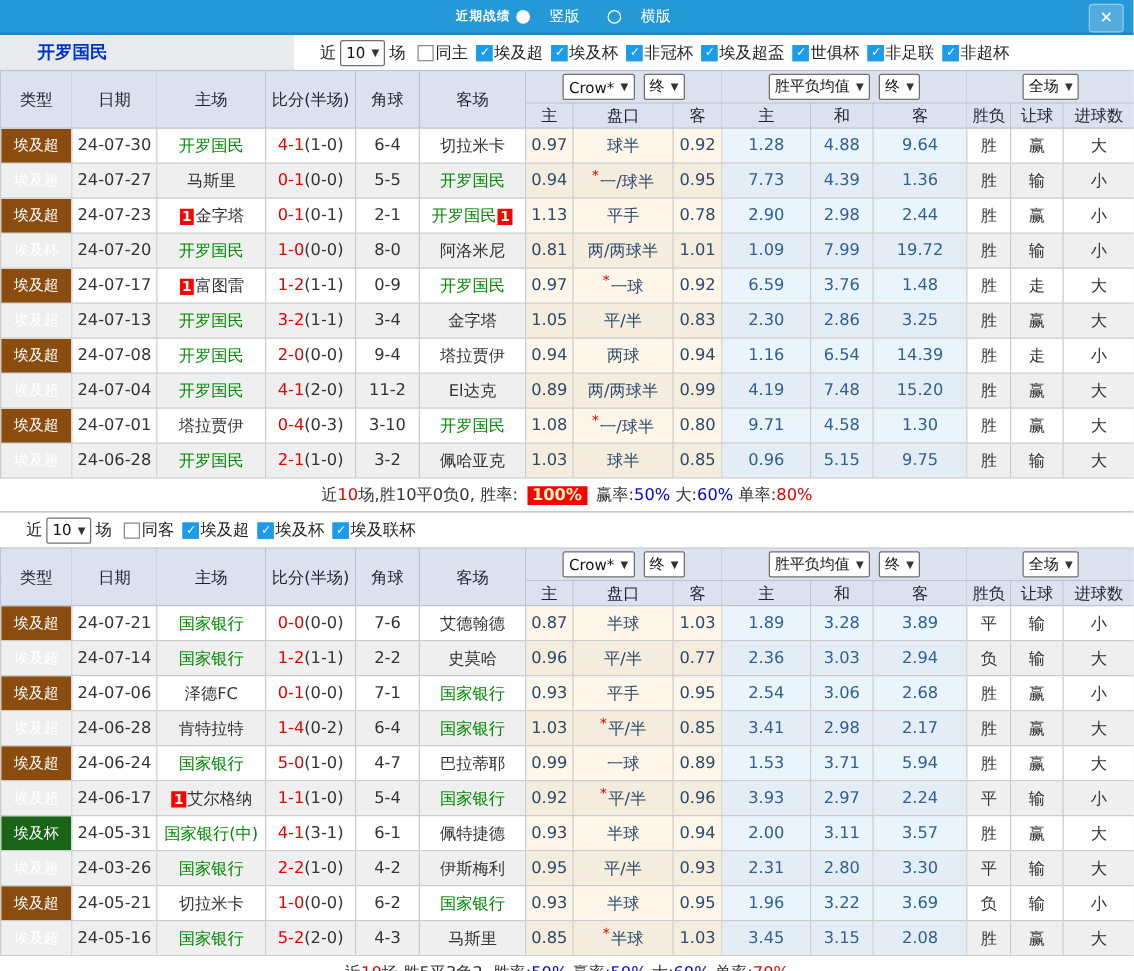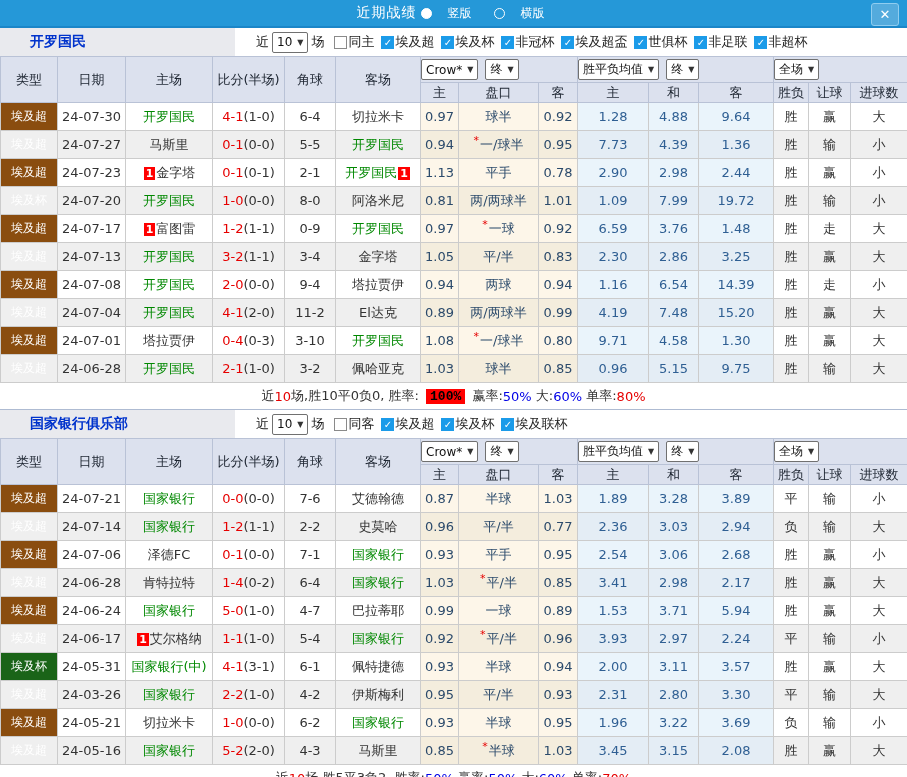--- a/index.html
+++ b/index.html
@@ -2,21 +2,21 @@
 <html><head>
 <meta charset="utf-8">
 <style>
   html,body{margin:0;padding:0;background:#fff;}
   body{font-family:"DejaVu Sans","Liberation Sans",sans-serif;}
   .app{width:907px;height:777px;background:#fff;position:relative;overflow:hidden;}
 
   
   .topbar{height:28px;background:#2598d8;border-bottom:2px solid #1b86c8;position:relative;
           display:flex;align-items:center;justify-content:center;box-sizing:border-box;}
-  .title{color:#fff;font-weight:normal;font-size:14px;letter-spacing:1px;}
+  .title{color:#fff;font-weight:bold;font-size:10px;letter-spacing:1px;}
   .radio-group{display:inline-flex;align-items:center;margin-left:4px;gap:16px;}
   .radio{width:11px;height:11px;border:1px solid #fff;border-radius:50%;display:inline-block;box-sizing:border-box;}
   .radio.on{background:#fff;}
   .radio-label{color:#fff;font-size:12px;margin-right:6px;}
   .close-btn{position:absolute;right:8px;top:3px;width:26px;height:21px;background:#54abdd;border:1px solid #8fcdf0;
              border-radius:3px;color:#fff;font-weight:bold;font-size:13px;display:flex;align-items:center;justify-content:center;cursor:pointer;}
 
   
   .band{height:28px;background:#fff;display:flex;align-items:stretch;font-size:13px;}
   .band2{border-top:1px solid #aebbd2;}
@@ -31,41 +31,41 @@
   .cb{width:13px;height:13px;border:1px solid #8a8a8a;background:#fff;display:inline-flex;align-items:center;
       justify-content:center;box-sizing:border-box;margin-right:1px;}
   .cb.on{background:#1b9be9;border-color:#1b9be9;color:#fff;font-size:10px;font-weight:bold;line-height:11px;}
 
   
   table.rtable{width:907px;border-collapse:collapse;table-layout:fixed;font-size:13px;}
   .rtable th,.rtable td{border:1px solid #ccc;text-align:center;padding:0;overflow:hidden;white-space:nowrap;}
   .rtable thead th{background:#dce1ee;color:#1c2430;font-weight:normal;border-color:#b9c2d6;}
   .thA th{height:25px;}
   .thB th{height:19px;background:#e4e8f2;}
-  .grp-sels{display:flex;align-items:center;gap:7px;}
+  .grp-sels{display:flex;align-items:center;justify-content:center;gap:7px;}
   .rtable tbody td{height:27px;color:#333;background:#fff;}
   .rtable tbody tr:nth-child(even) td{background:#efefef;}
   tbody tr td.odds{background:#fdf6e9;color:#2b4a6b;}
   tbody tr:nth-child(even) td.odds{background:#f4eddd;}
   tbody tr td.avg{background:#eaf4fb;color:#2f5f93;}
   tbody tr:nth-child(even) td.avg{background:#e4edf5;}
   tbody tr td.type-league{background:#8a4d0f;color:#fff;font-size:12px;}
   tbody tr td.type-cup{background:#1a6418;color:#fff;font-size:12px;}
   .tgreen{color:#008800;}
   .score-m{color:#e60000;}
   .score-h{color:#333;}
   .star{color:#e60000;font-size:11px;vertical-align:super;margin-right:1px;}
   .badge1{background:#f00;color:#fff;font-size:11px;line-height:13px;padding:0 2px;display:inline-block;margin:0 1px;font-weight:bold;}
   td.cr{color:#e60000;} td.cg{color:#008000;} td.cb2{color:#0000e6;}
 
   
   .summary{height:26px;display:flex;align-items:center;justify-content:center;font-size:13px;background:#fff;}
   .summary span{white-space:pre;}
   .sum-k{color:#333;} .sum-r{color:#e60000;} .sum-b{color:#0000e6;}
-  .sum-badge{background:#f00;color:#000000;padding:0 4px;margin:0 3px;font-weight:bold;font-family:Liberation Mono, monospace;}
+  .sum-badge{background:#f00;color:#fef9c3;padding:0 4px;margin:0 3px;font-weight:bold;}
 </style>
 </head>
 <body>
 
 <div class="app">
   <div class="topbar">
     <span class="title">近期战绩</span>
     <span class="radio-group">
       <span class="radio on"></span>
       <span class="radio-label">竖版</span>
@@ -373,21 +373,20 @@
           <span class="sum-k"> 赢率:</span>
           <span class="sum-b">50%</span>
           <span class="sum-k"> 大:</span>
           <span class="sum-b">60%</span>
           <span class="sum-k"> 单率:</span>
           <span class="sum-r">80%</span>
         </div>
       </div>
       <div class="section">
         <div class="band band2">
-          <div class="band-team">国家银行俱乐部</div>
           <div class="band-controls">
             <span class="lbl">近</span>
             <span class="sel">
               <span class="sel-v">10</span>
               <span class="ar">▼</span>
             </span>
             <span class="lbl">场</span>
             <label class="cb-wrap">
               <span class="cb"></span>
               <span class="cb-lbl">同客</span>

